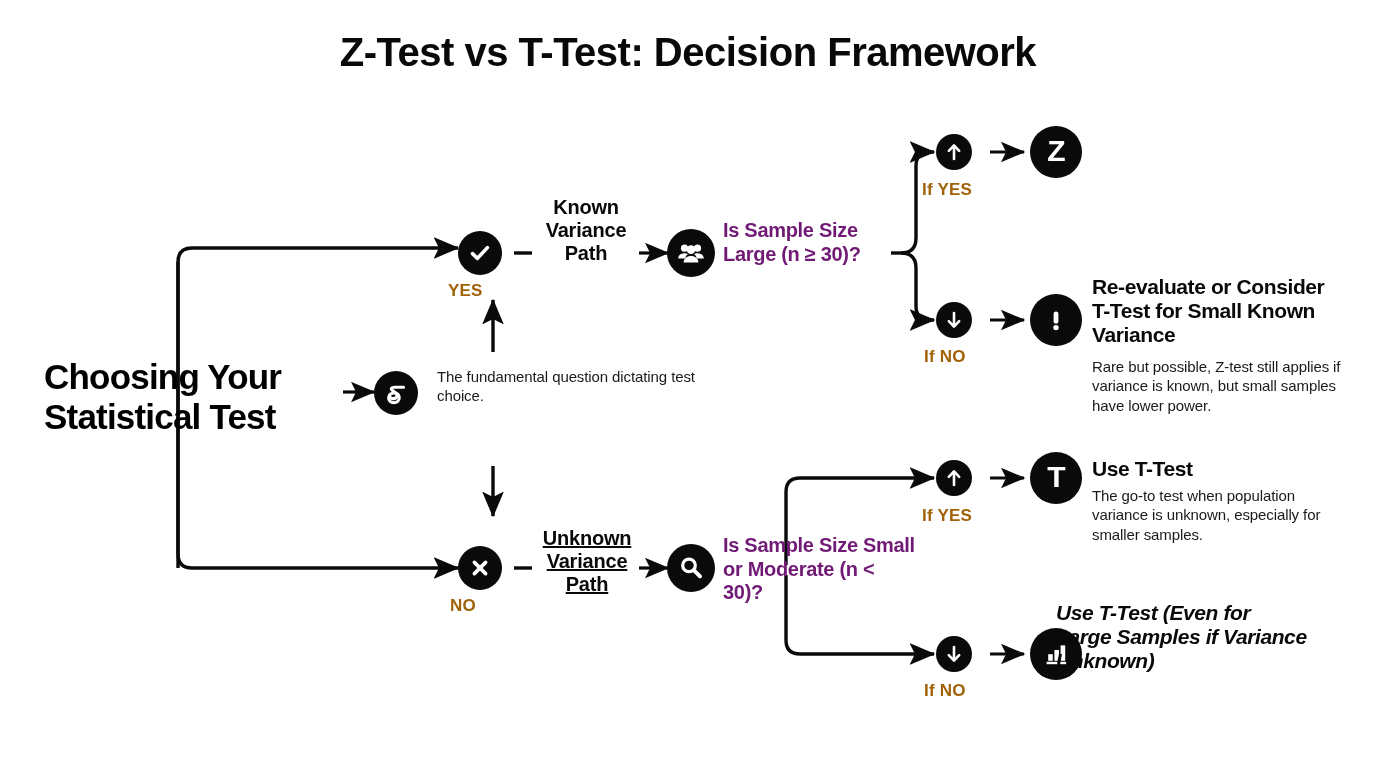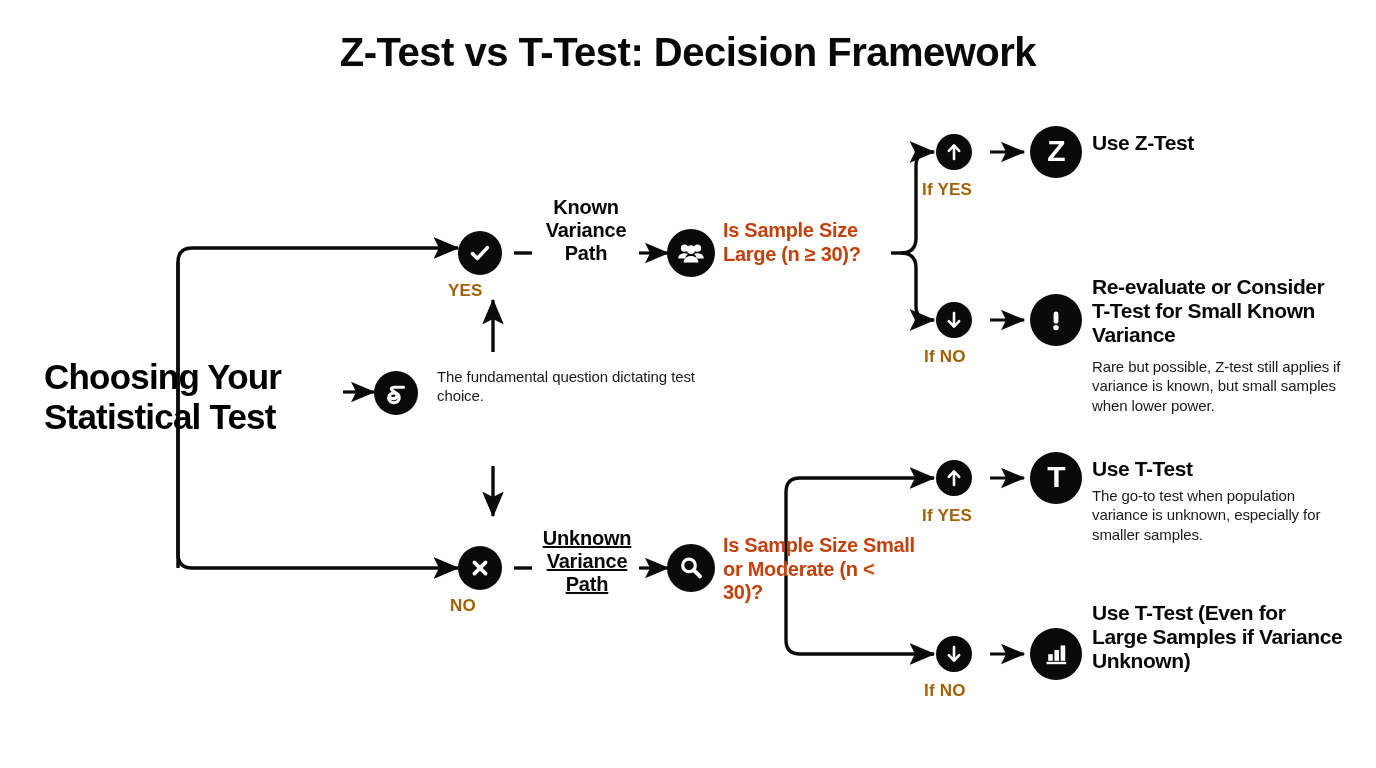--- a/index.html
+++ b/index.html
@@ -37,21 +37,21 @@
   .cap{
     font-size:17px;font-weight:bold;letter-spacing:.2px;text-align:left;color:#a16207;
   }
   
   .pathlbl{
     font-size:20px;font-weight:bold;line-height:1.14;text-align:center;color:#090909;
     letter-spacing:-0.2px;
   }
   
   .qtext{
-    font-size:20px;font-weight:bold;line-height:1.18;color:#c2410c;letter-spacing:-0.3px;
+    font-size:20px;font-weight:bold;line-height:1.18;color:#701a75;letter-spacing:-0.3px;
   }
   .qsub{
     font-size:15px;font-weight:normal;line-height:1.28;color:#1a1a1a;letter-spacing:-0.1px;
   }
   
   .otitle{
     font-size:21px;font-weight:bold;line-height:1.14;color:#090909;letter-spacing:-0.4px;
   }
   .odesc{
     font-size:15px;font-weight:normal;line-height:1.3;color:#1a1a1a;letter-spacing:-0.1px;
@@ -144,39 +144,38 @@
   <svg width="22" height="22" viewBox="0 0 22 22" aria-hidden="true">
     <path d="M11 18 L11 5" stroke="#fff" stroke-width="2.6" stroke-linecap="round" fill="none"></path>
     <path d="M5.8 9.8 L11 4.4 L16.2 9.8" stroke="#fff" stroke-width="2.6" fill="none" stroke-linecap="round" stroke-linejoin="round"></path>
   </svg>
 </div>
 <div class="abs cap" style="left:922px;top:180px;width:64px;">If YES</div>
 <div class="abs circ c52" style="left:1030px;top:126px;">
   <span class="badge-letter">Z</span>
 </div>
 <div class="abs" style="left:1092px;top:131px;width:248px;">
-  <div class="otitle">Use Z-Test</div>
 </div>
 
 <div class="abs circ c36" style="left:936px;top:302px;">
   <svg width="22" height="22" viewBox="0 0 22 22" aria-hidden="true">
     <path d="M11 4 L11 17" stroke="#fff" stroke-width="2.6" stroke-linecap="round" fill="none"></path>
     <path d="M5.8 12.2 L11 17.6 L16.2 12.2" stroke="#fff" stroke-width="2.6" fill="none" stroke-linecap="round" stroke-linejoin="round"></path>
   </svg>
 </div>
 <div class="abs cap" style="left:924px;top:347px;width:64px;">If NO</div>
 <div class="abs circ c52" style="left:1030px;top:294px;">
   <svg width="30" height="30" viewBox="0 0 30 30" aria-hidden="true">
     <rect x="12.6" y="6.4" width="4.8" height="12.4" rx="2.4" fill="#fff"></rect>
     <circle cx="15" cy="22.6" r="2.7" fill="#fff"></circle>
   </svg>
 </div>
 <div class="abs" style="left:1092px;top:275px;width:250px;">
   <div class="otitle">Re-evaluate or Consider T-Test for Small Known Variance</div>
-  <div class="odesc" style="margin-top:10px;">Rare but possible, Z-test still applies if variance is known, but small samples when lower power.</div>
+  <div class="odesc" style="margin-top:10px;">Rare but possible, Z-test still applies if variance is known, but small samples have lower power.</div>
 </div>
 
 <div class="abs circ c44" style="left:458px;top:546px;">
   <svg width="24" height="24" viewBox="0 0 24 24" aria-hidden="true">
     <path d="M6.4 6.4 L17.6 17.6 M17.6 6.4 L6.4 17.6" fill="none" stroke="#fff" stroke-width="3.7" stroke-linecap="round"></path>
   </svg>
 </div>
 <div class="abs cap" style="left:450px;top:596px;width:60px;">NO</div>
 <div class="abs pathlbl" style="left:531px;top:527px;width:112px;text-decoration:underline;">Unknown Variance Path</div>
 
@@ -211,15 +210,15 @@
 </div>
 <div class="abs cap" style="left:924px;top:681px;width:64px;">If NO</div>
 <div class="abs circ c52" style="left:1030px;top:628px;">
   <svg width="30" height="30" viewBox="0 0 30 30" aria-hidden="true">
     <rect x="7.2" y="15.2" width="4.6" height="6.6" fill="#fff"></rect>
     <rect x="13.4" y="11.0" width="4.6" height="10.8" fill="#fff"></rect>
     <rect x="19.6" y="6.4" width="4.6" height="15.4" fill="#fff"></rect>
     <rect x="5.6" y="22.8" width="19.6" height="2.4" fill="#fff"></rect>
   </svg>
 </div>
-<div class="abs" style="left:1092px;top:601px;width:252px;">
+<div class="abs" style="left:1056px;top:601px;width:252px;font-style:italic;">
   <div class="otitle">Use T-Test (Even for Large Samples if Variance Unknown)</div>
 </div>
 
 </body></html>

